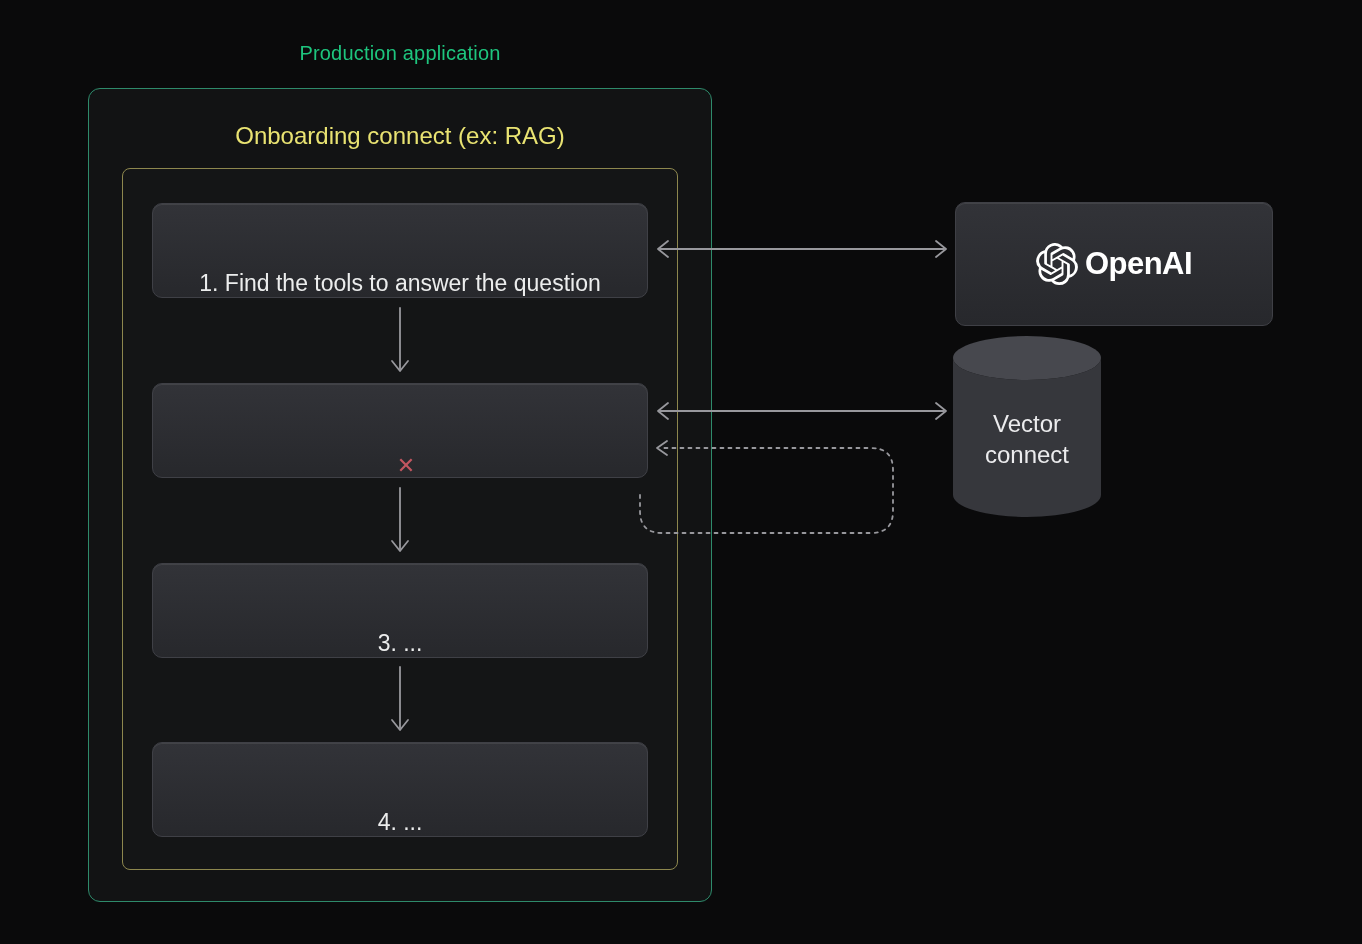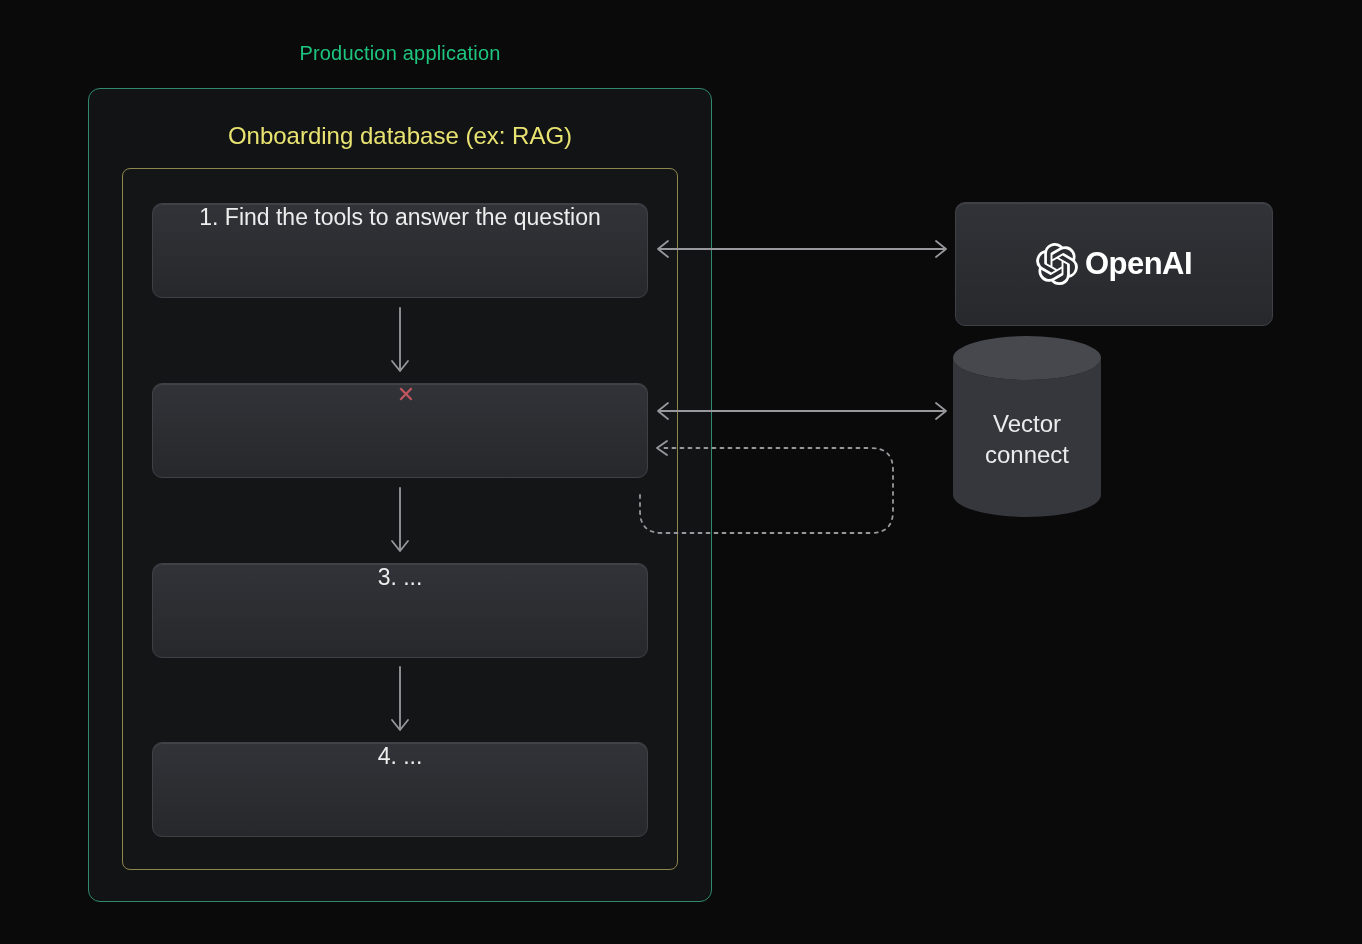--- a/index.html
+++ b/index.html
@@ -39,21 +39,21 @@
     background: rgba(255,255,255,0.012);
   }
 
   .step-box {
     left: 152px; width: 496px; height: 95px;
     border-radius: 10px;
     background: linear-gradient(180deg, #323338 0%, #27282c 100%);
     border: 1px solid #3f4046;
     box-shadow: inset 0 1px 0 rgba(255,255,255,0.08);
     display: flex;
-    align-items: flex-start;
+    align-items: flex-end;
     justify-content: center;
     font-size: 23px;
     color: #eceded;
   }
   .step-1 { top: 203px; }
   .step-2 { top: 383px; }
   .step-3 { top: 563px; }
   .step-4 { top: 742px; }
 
   .error-x {
@@ -94,21 +94,21 @@
     font-size: 24px;
     line-height: 31px;
     color: #ececee;
   }
 </style>
 </head>
 <body>
 
 <div class="abs outer-title">Production application</div>
 <div class="abs outer-box"></div>
-<div class="abs inner-title">Onboarding database (ex: RAG)</div>
+<div class="abs inner-title">Onboarding connect (ex: RAG)</div>
 <div class="abs inner-box"></div>
 
 <div class="abs step-box step-1">
   <span>1. Find the tools to answer the question</span>
 </div>
 <div class="abs step-box step-2">
   <span class="error-x">✕</span>
 </div>
 <div class="abs step-box step-3">
   <span>3. ...</span>

